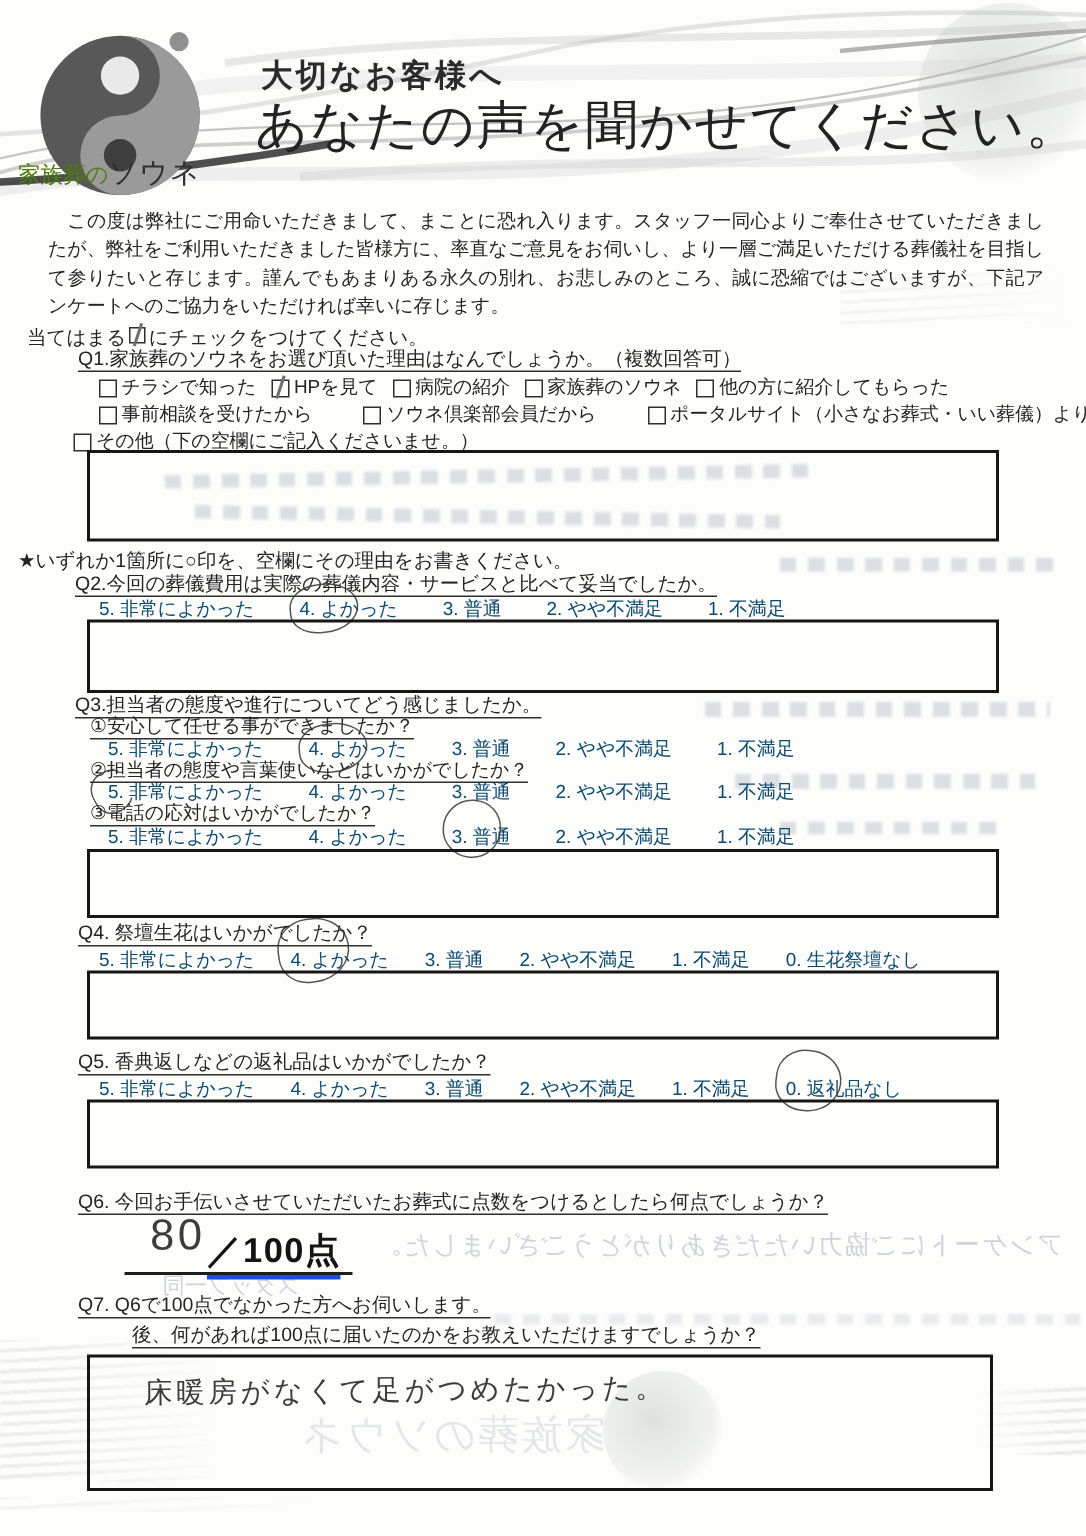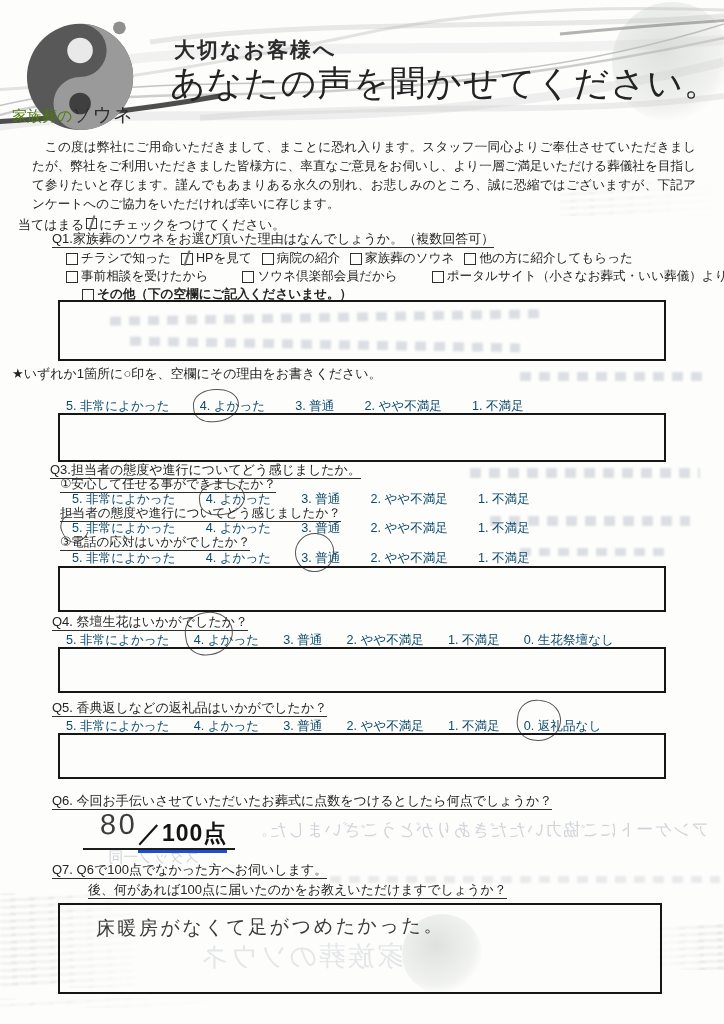--- a/index.html
+++ b/index.html
@@ -169,49 +169,50 @@
         </span>
       <span class="cb-item">
           <span class="cb"></span>
           <span>ソウネ倶楽部会員だから</span>
         </span>
       <span class="cb-item">
           <span class="cb"></span>
           <span>ポータルサイト（小さなお葬式・いい葬儀）より</span>
         </span>
     </div>
-    <div class="cb-row" style="left:82px;top:286px;font-weight:bold;">
+    <div class="cb-row" style="left:49px;top:286px;">
       <span class="cb-item">
           <span class="cb"></span>
           <span>その他（下の空欄にご記入くださいませ。）</span>
         </span>
     </div>
     <div class="box" style="left:58px;top:300px;width:604px;height:57px;"></div>
 
     <div class="line" style="left:12px;top:365px;">★いずれか1箇所に○印を、空欄にその理由をお書きください。</div>
 
+    <div class="line" style="left:50px;top:380px;"><span class="uline">Q2.今回の葬儀費用は実際の葬儀内容・サービスと比べて妥当でしたか。</span></div>
     <div class="opts" id="q2-opts" style="left:66px;top:398px;">
       <span class="opt">5. 非常によかった</span>
       <span class="opt circled">4. よかった</span>
       <span class="opt">3. 普通</span>
       <span class="opt">2. やや不満足</span>
       <span class="opt">1. 不満足</span>
     </div>
     <div class="box" style="left:58px;top:413px;width:604px;height:45px;"></div>
 
     <div class="line" style="left:50px;top:461px;"><span class="uline">Q3.担当者の態度や進行についてどう感じましたか。</span></div>
     <div class="line" style="left:60px;top:476px;font-size:12.6px;"><span class="uline">①安心して任せる事ができましたか？</span></div>
     <div class="opts" id="q3s1-opts" style="left:72px;top:491px;">
       <span class="opt">5. 非常によかった</span>
       <span class="opt circled">4. よかった</span>
       <span class="opt">3. 普通</span>
       <span class="opt">2. やや不満足</span>
       <span class="opt">1. 不満足</span>
     </div>
-    <div class="line" style="left:60px;top:505px;font-size:12.6px;"><span class="uline">担当者の態度や進行についてどう感じましたか？</span></div>
+    <div class="line" style="left:60px;top:505px;font-size:12.6px;"><span class="uline">②担当者の態度や言葉使いなどはいかがでしたか？</span></div>
     <div class="opts" id="q3s2-opts" style="left:72px;top:520px;">
       <span class="opt circled">5. 非常によかった</span>
       <span class="opt">4. よかった</span>
       <span class="opt">3. 普通</span>
       <span class="opt">2. やや不満足</span>
       <span class="opt">1. 不満足</span>
     </div>
     <div class="line" style="left:60px;top:534px;font-size:12.6px;"><span class="uline">③電話の応対はいかがでしたか？</span></div>
     <div class="opts" id="q3s3-opts" style="left:72px;top:550px;">
       <span class="opt">5. 非常によかった</span>

